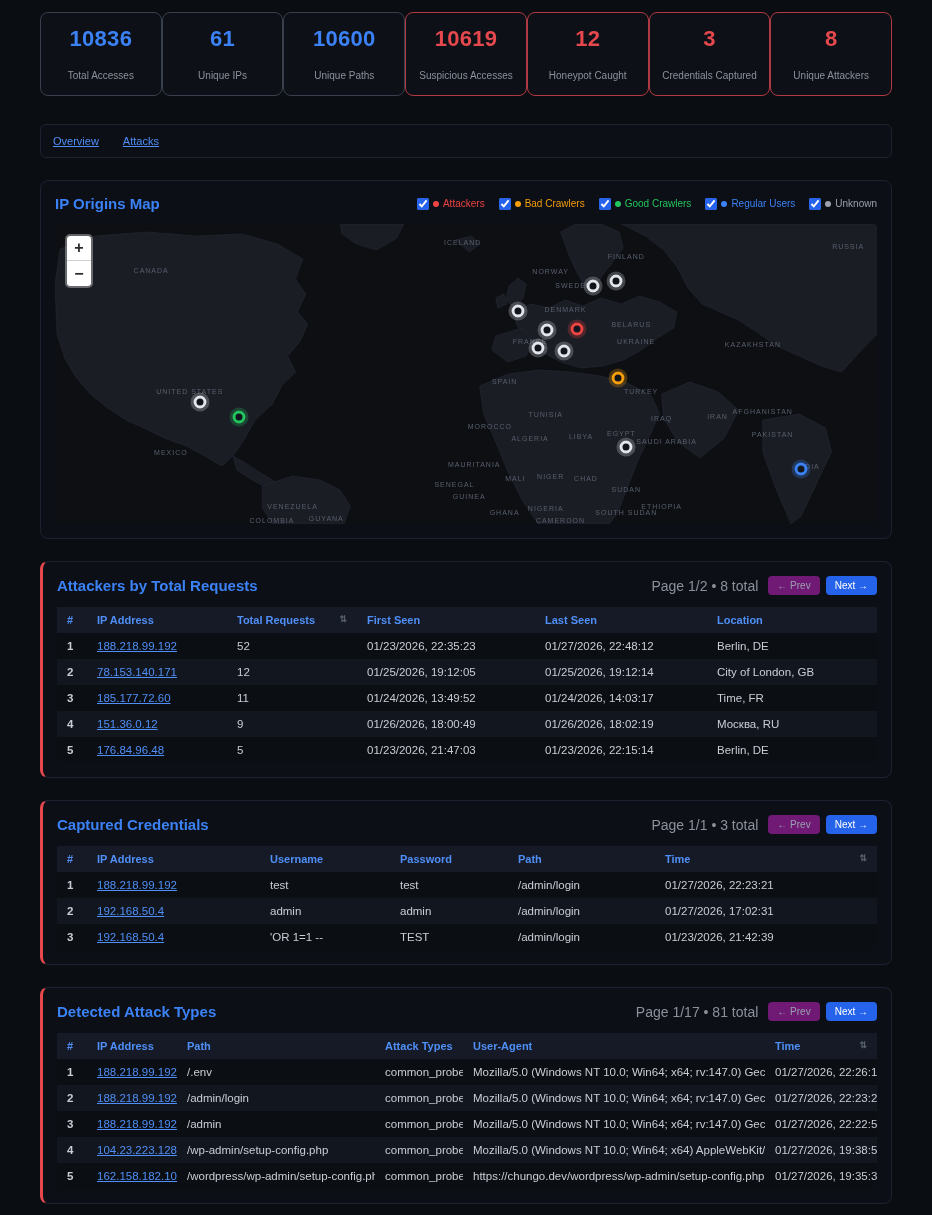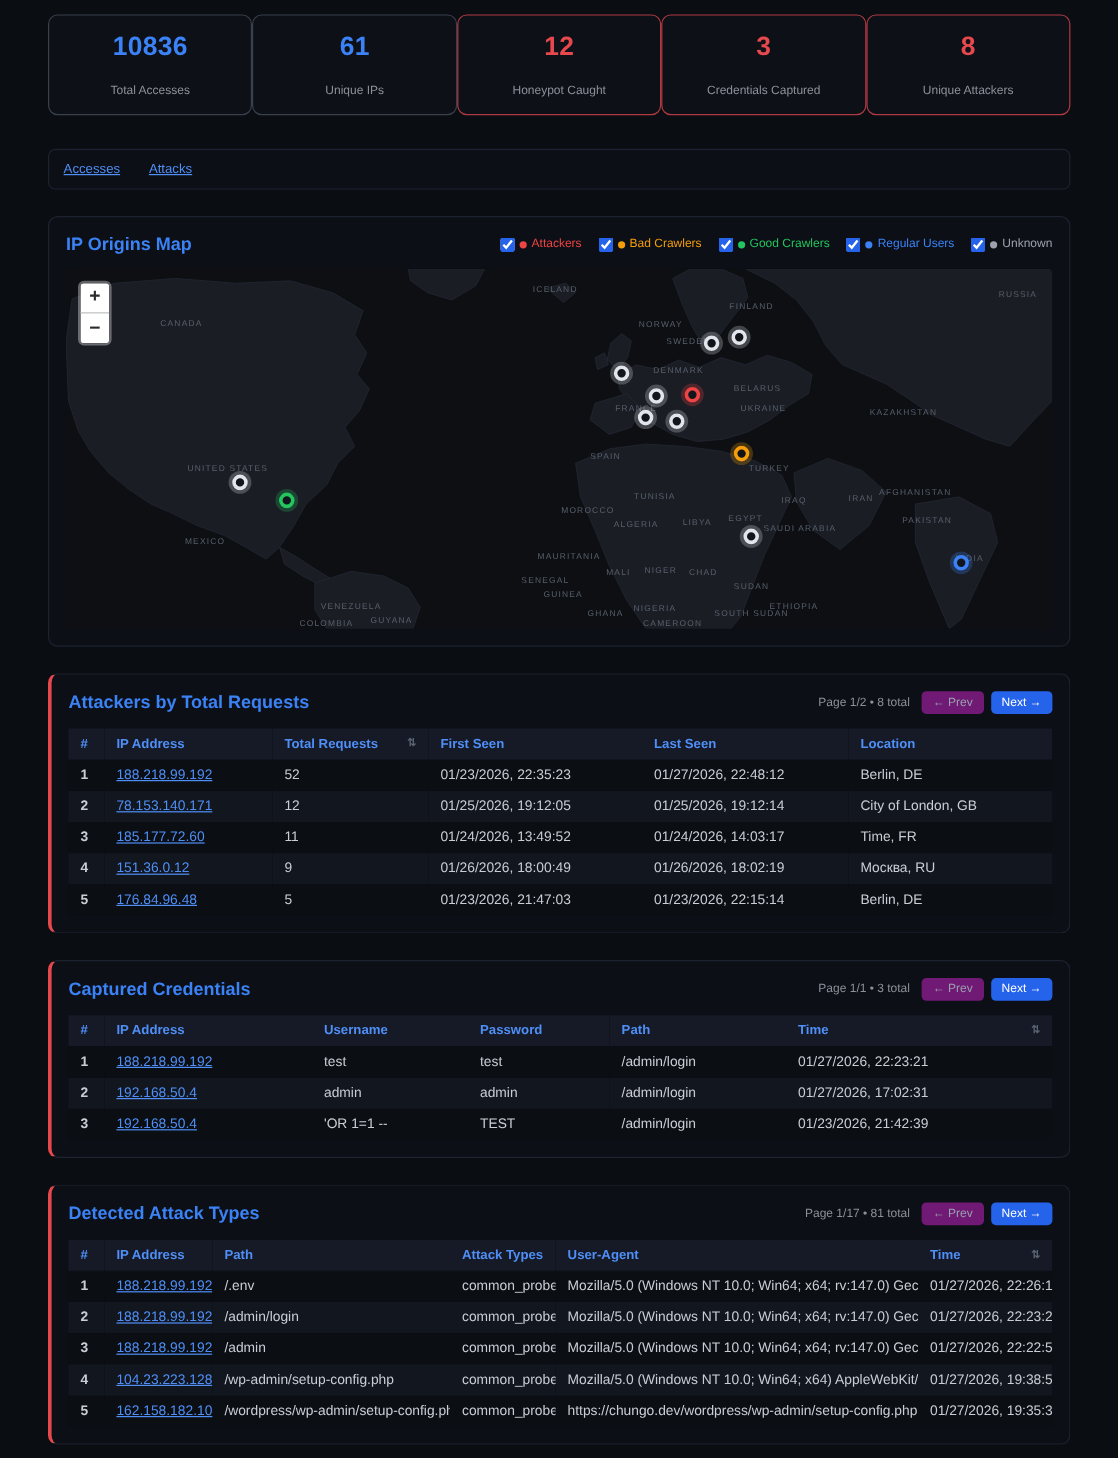--- a/index.html
+++ b/index.html
@@ -50,21 +50,21 @@
   .marker { position:absolute; width:13px; height:13px; border-radius:50%;
     border:3px solid #e2e6ec; background:rgba(18,21,27,.85); transform:translate(-50%,-50%); cursor:pointer; }
   .zoomctl { position:absolute; top:10px; left:10px; width:28px; border:2px solid rgba(255,255,255,.35);
     border-radius:5px; overflow:hidden; }
   .zoomctl button { display:block; width:100%; height:25px; background:#fff; color:#2b2b2b;
     border:none; font-size:16px; font-weight:700; line-height:1; cursor:pointer; font-family:inherit; }
   .zoomctl button:first-child { border-bottom:1px solid #cfcfcf; }
 
   
   .pager { display:flex; align-items:center; gap:6px; }
-  .page-info { font-size:10px; color:#8b919c; margin-right:4px;padding-left:32px; }
+  .page-info { font-size:14px; color:#8b919c; margin-right:4px;padding-left:32px; }
   .pager button { border:none; border-radius:4px; padding:4px 9px; font-size:10px;
     cursor:pointer; font-family:inherit; }
   .btn-prev { background:#701a75; color:#99a1ae; }
   .btn-next { background:#2563eb; color:#fff; }
 
   
   table.data-table { width:100%; border-collapse:collapse; table-layout:fixed; }
   .data-table th { background:#151a26; color:#4f8ff7; text-align:left; font-size:11px;
     font-weight:700; padding:7px 10px; white-space:nowrap; overflow:hidden; }
   .data-table td { font-size:11.5px; color:#c9cdd5; padding:7px 10px; white-space:nowrap; overflow:hidden; }
@@ -85,40 +85,48 @@
       <div class="stat info">
         <div class="stat-value">10836</div>
         <div class="stat-label">Total Accesses</div>
       </div>
 
       <div class="stat info">
         <div class="stat-value">61</div>
         <div class="stat-label">Unique IPs</div>
       </div>
 
-
+      <div class="stat info">
+        <div class="stat-value">10600</div>
+        <div class="stat-label">Unique Paths</div>
+      </div>
+
+      <div class="stat danger">
+        <div class="stat-value">10619</div>
+        <div class="stat-label">Suspicious Accesses</div>
+      </div>
 
       <div class="stat danger">
         <div class="stat-value">12</div>
         <div class="stat-label">Honeypot Caught</div>
       </div>
 
       <div class="stat danger">
         <div class="stat-value">3</div>
         <div class="stat-label">Credentials Captured</div>
       </div>
 
       <div class="stat danger">
         <div class="stat-value">8</div>
         <div class="stat-label">Unique Attackers</div>
       </div>
     </div>
 
   <nav class="tabs">
-    <a class="tab">Accesses</a>
+    <a class="tab">Overview</a>
     <a class="tab">Attacks</a>
   </nav>
 
   <section class="panel map-panel">
     <div class="panel-head">
       <h2 class="panel-title">IP Origins Map</h2>
       <div class="legend">
 
           <label class="legend-item">
             <input type="checkbox" checked="" class="legend-check" style="">

